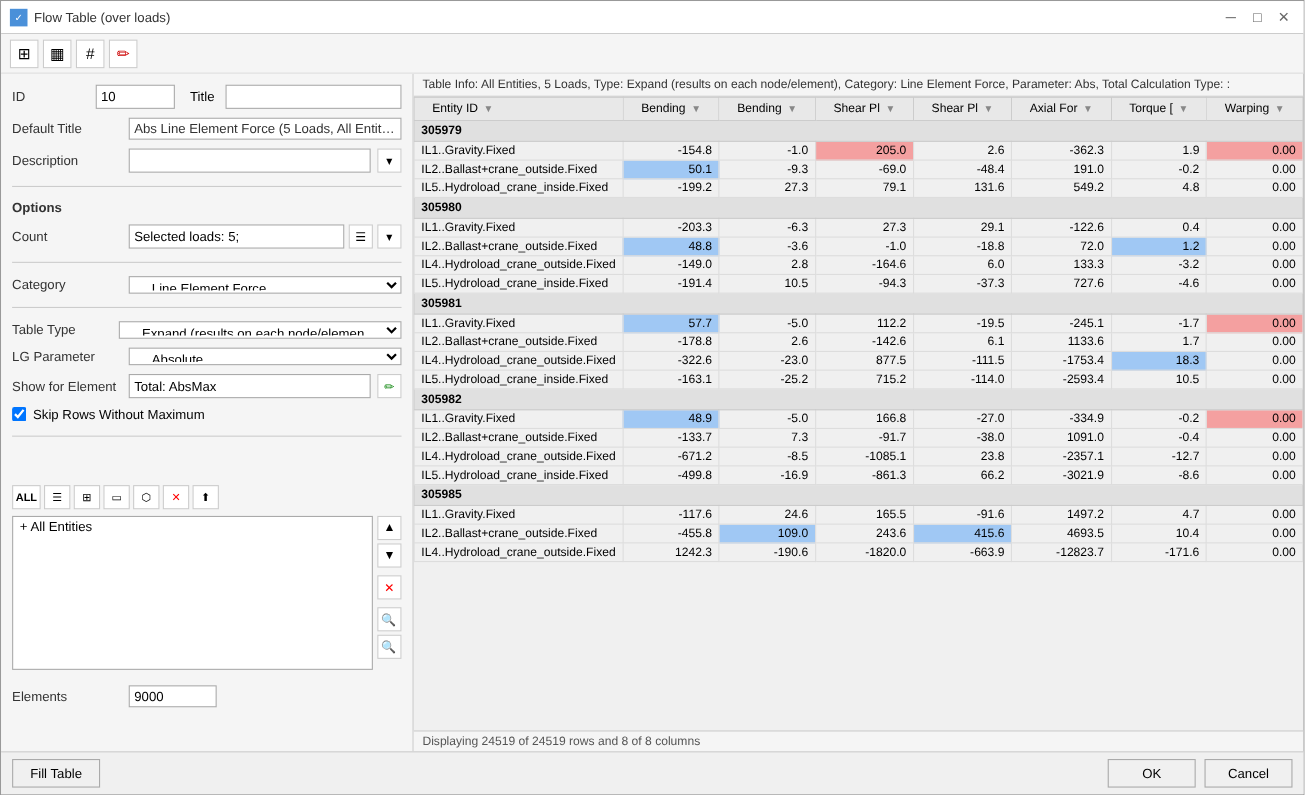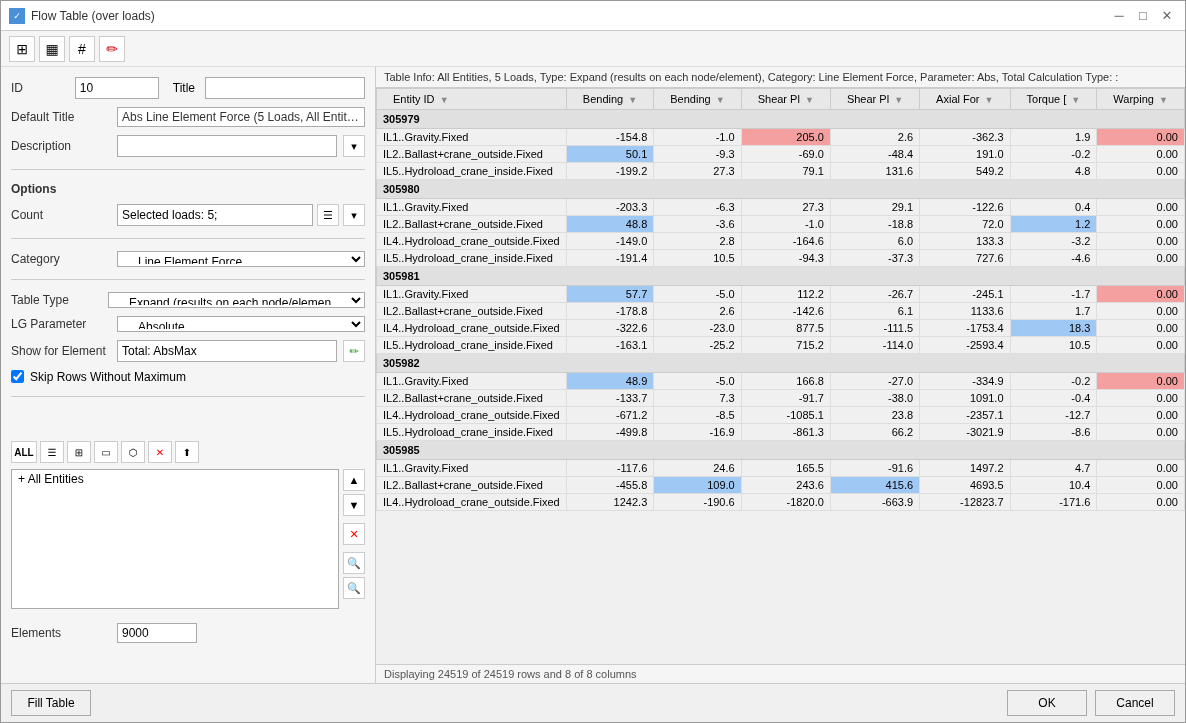--- a/index.html
+++ b/index.html
@@ -16,21 +16,21 @@
     .toolbar { background: #f5f5f5; border-bottom: 1px solid #ddd; padding: 4px 8px; display: flex; gap: 4px; height: 36px; align-items: center; }
     .toolbar-btn { width: 26px; height: 26px; background: #fff; border: 1px solid #ccc; cursor: pointer; display: flex; align-items: center; justify-content: center; font-size: 14px; }
 
     .main-content { display: flex; flex: 1; overflow: hidden; }
 
     .left-panel { width: 375px; min-width: 375px; background: #f5f5f5; border-right: 1px solid #ccc; padding: 10px; overflow-y: auto; display: flex; flex-direction: column; gap: 8px; }
 
     .form-row { display: flex; align-items: center; gap: 6px; }
     .form-label { width: 100px; color: #333; font-size: 12px; }
     .form-input { height: 22px; border: 1px solid #aaa; background: #fff; padding: 2px 4px; font-size: 12px; }
-    .form-input-sm { width: 84px; }
+    .form-input-sm { width: 72px; }
     .form-input-lg { flex: 1; }
     .form-select { height: 16px; border: 1px solid #aaa; background: #fff; padding: 2px 16px; font-size: 12px; flex: 1; }
 
     .count-row { display: flex; align-items: center; gap: 4px; }
     .count-input { flex: 1; height: 22px; border: 1px solid #aaa; background: #fff; padding: 2px 4px; font-size: 12px; }
     .icon-btn { width: 22px; height: 22px; background: #fff; border: 1px solid #ccc; cursor: pointer; display: flex; align-items: center; justify-content: center; font-size: 11px; }
 
     .divider { height: 1px; background: #ccc; margin: 4px 0; }
 
     .checkbox-row { display: flex; align-items: flex-start; gap: 6px; }
@@ -298,21 +298,21 @@
                 <td class="cell-num">0.00</td>
               </tr>
               <tr class="entity-row">
                 <td colspan="8">305981</td>
               </tr>
               <tr class="data-row">
                 <td>IL1..Gravity.Fixed</td>
                 <td class="cell-num cell-highlight-blue">57.7</td>
                 <td class="cell-num">-5.0</td>
                 <td class="cell-num">112.2</td>
-                <td class="cell-num">-26.7</td>
+                <td class="cell-num">-19.5</td>
                 <td class="cell-num">-245.1</td>
                 <td class="cell-num">-1.7</td>
                 <td class="cell-num cell-highlight-red">0.00</td>
               </tr>
               <tr class="data-row">
                 <td>IL2..Ballast+crane_outside.Fixed</td>
                 <td class="cell-num">-178.8</td>
                 <td class="cell-num">2.6</td>
                 <td class="cell-num">-142.6</td>
                 <td class="cell-num">6.1</td>

